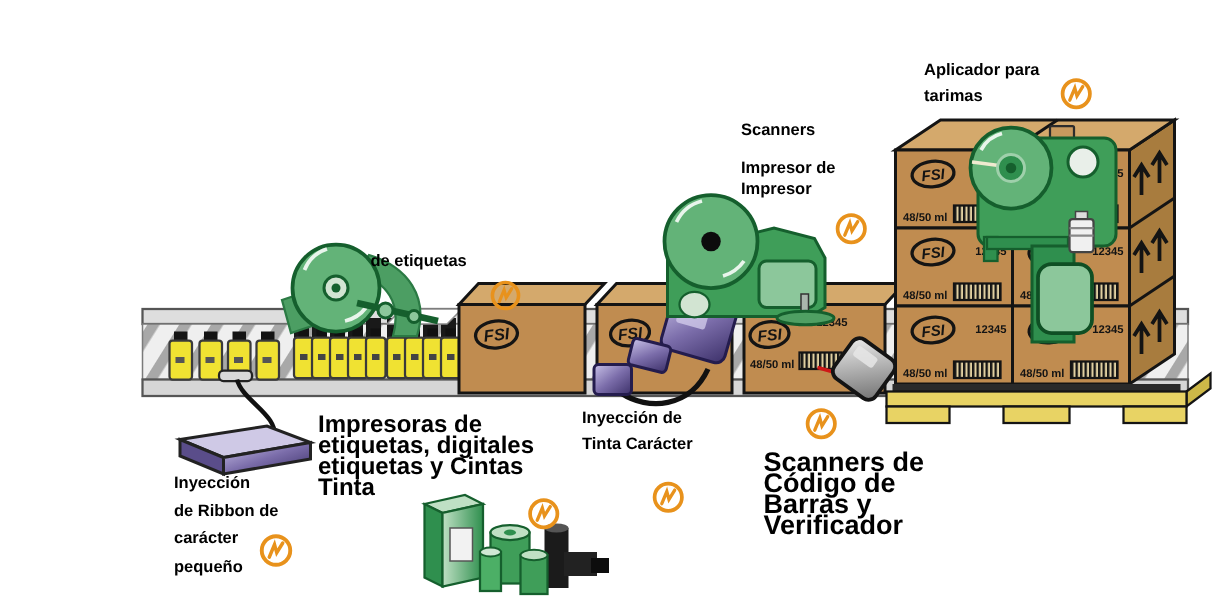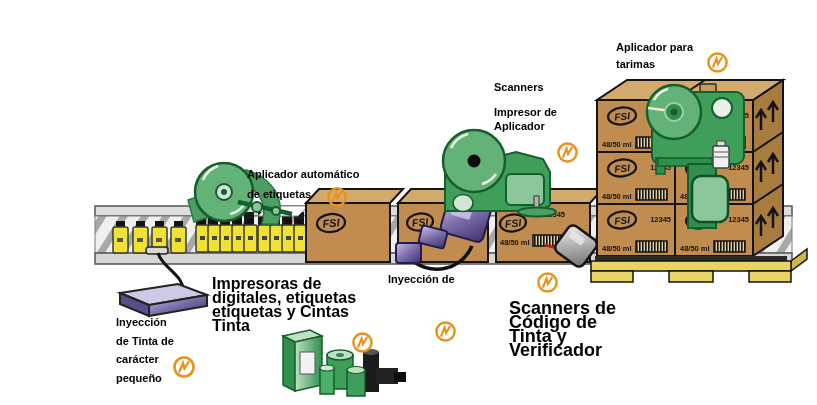--- a/index.html
+++ b/index.html
@@ -319,51 +319,51 @@
     <rect x="146" y="247" width="22" height="7" rx="3" fill="#d8d8d8" stroke="#222" stroke-width="1.5"></rect>
     <path d="M183 293 C 186 276, 162 268, 158 253" fill="none" stroke="#111" stroke-width="3"></path>
     <polygon points="120,293 178,284 207,295 149,305" fill="#cfc9e6" stroke="#222" stroke-width="2"></polygon>
     <polygon points="120,293 120,304 149,316 149,305" fill="#5a4d8a" stroke="#222" stroke-width="2"></polygon>
     <polygon points="149,305 149,316 207,306 207,295" fill="url(#purpleGrad)" stroke="#222" stroke-width="2"></polygon>
   </g>
 </svg>
 
   <div class="label big" style="left:116px;top:313px;line-height:18.5px;">
     <div>Inyección</div>
-    <div>de Tinta de</div>
+    <div>de Ribbon de</div>
     <div>carácter</div>
     <div>pequeño</div>
   </div>
 
   <div class="label big" style="left:247px;top:164px;line-height:20px;">
-    <div>Aplicador automático</div>
     <div>de etiquetas</div>
   </div>
 
   <div class="label" style="left:212px;top:277px;line-height:14px;font-size:16px;">
     <div>Impresoras de</div>
-    <div>digitales, etiquetas</div>
+    <div>etiquetas, digitales</div>
     <div>etiquetas y Cintas</div>
     <div>Tinta</div>
   </div>
 
   <div class="label big" style="left:388px;top:271px;line-height:17px;">
     <div>Inyección de</div>
+    <div>Tinta Carácter</div>
   </div>
 
   <div class="label big" style="left:494px;top:80px;line-height:14.5px;">
     <div style="margin-bottom:10px;">Scanners</div>
     <div>Impresor de</div>
-    <div>Aplicador</div>
+    <div>Impresor</div>
   </div>
 
   <div class="label" style="left:509px;top:301px;line-height:14px;font-size:18px;">
     <div>Scanners de</div>
     <div>Código de</div>
-    <div>Tinta y</div>
+    <div>Barras y</div>
     <div>Verificador</div>
   </div>
 
   <div class="label big" style="left:616px;top:39px;line-height:17px;">
     <div>Aplicador para</div>
     <div>tarimas</div>
   </div>
 
   <span class="spark" style="left:172px;top:355px;">
     <svg width="24" height="24" viewBox="0 0 24 24">

